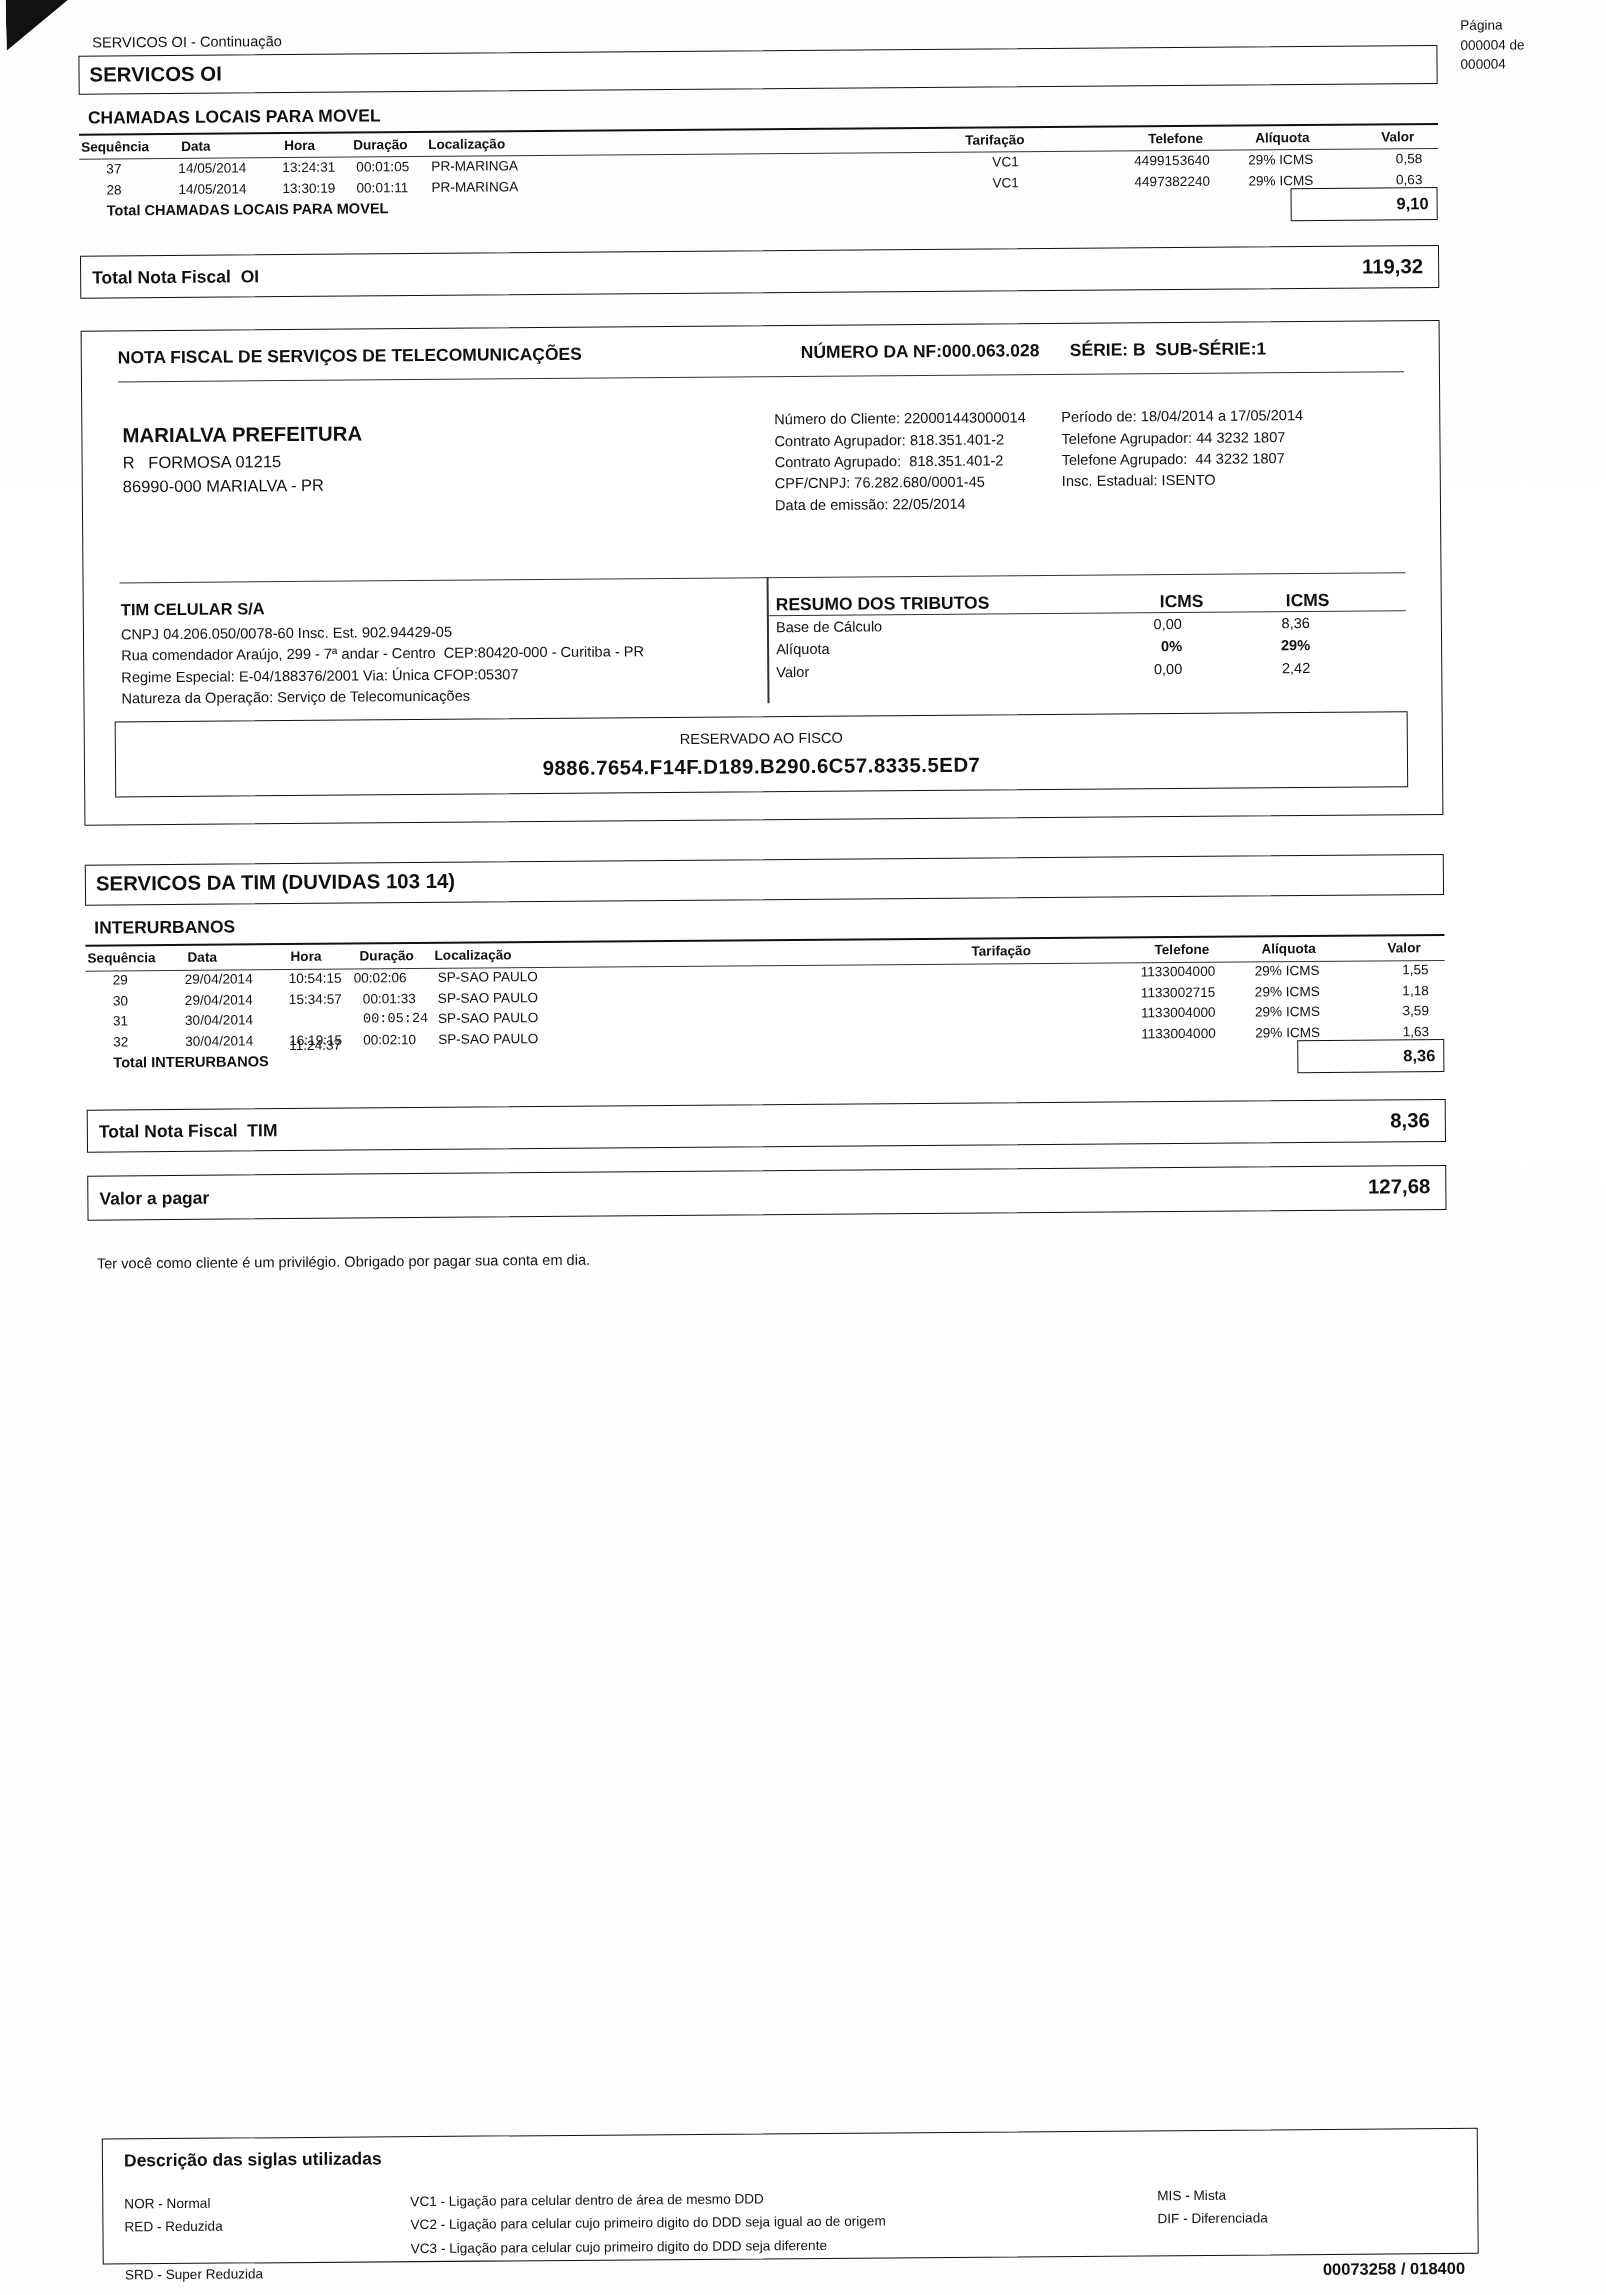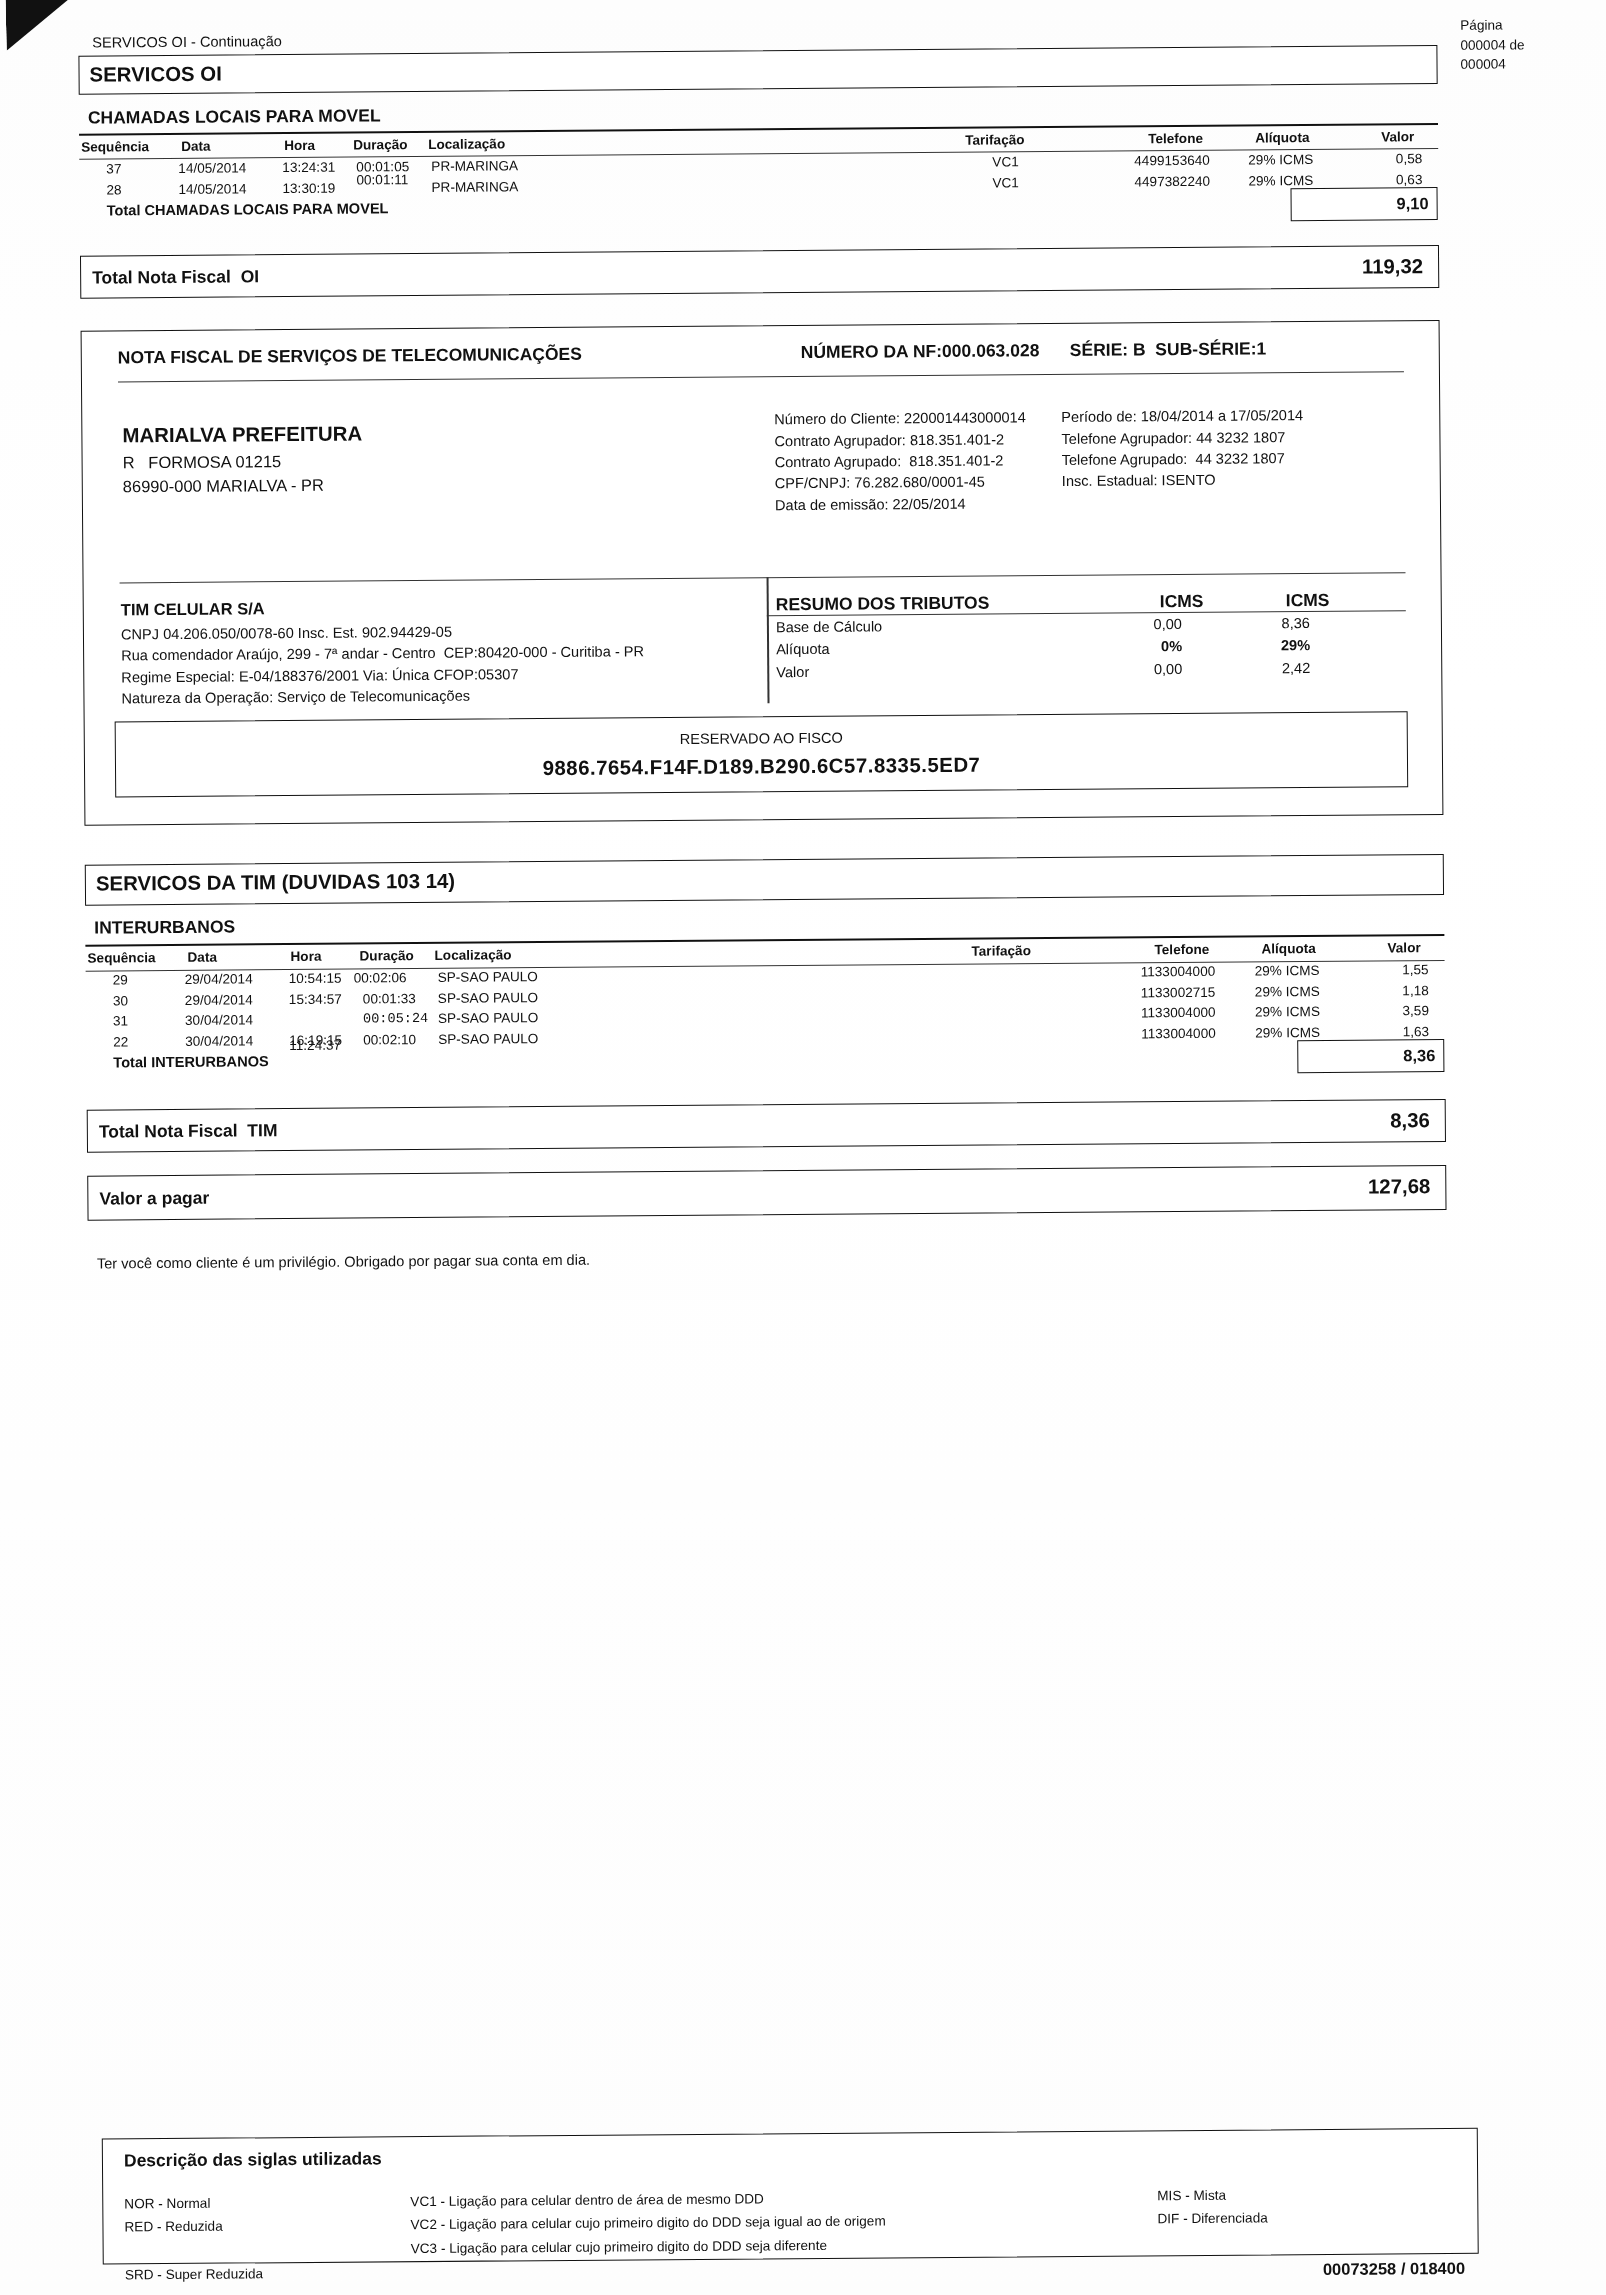--- a/index.html
+++ b/index.html
@@ -124,21 +124,21 @@
     <div class="t f11" style="left:355px; top:156px;">00:01:05</div>
     <div class="t f11" style="left:430px; top:156px;">PR-MARINGA</div>
     <div class="t f11" style="left:991px; top:156px;">VC1</div>
     <div class="t f11" style="left:1133px; top:156px;">4499153640</div>
     <div class="t f11" style="left:1247px; top:156px;">29% ICMS</div>
     <div class="t f11 r" style="left:1339px; top:156px; width:82px;">0,58</div>
 
     <div class="t f11" style="left:105px; top:177px;">28</div>
     <div class="t f11" style="left:177px; top:177px;">14/05/2014</div>
     <div class="t f11" style="left:281px; top:177px;">13:30:19</div>
-    <div class="t f11" style="left:355px; top:169px;text-align:right;">00:01:11</div>
+    <div class="t f11" style="left:355px; top:177px;text-align:right;">00:01:11</div>
     <div class="t f11" style="left:430px; top:177px;">PR-MARINGA</div>
     <div class="t f11" style="left:991px; top:177px;">VC1</div>
     <div class="t f11" style="left:1133px; top:177px;">4497382240</div>
     <div class="t f11" style="left:1247px; top:177px;">29% ICMS</div>
     <div class="t f11 r" style="left:1339px; top:177px; width:82px;">0,63</div>
 
     <div class="thin" style="left:1333px; top:194px; width:97px;"></div>
 
     <div class="t f12 b" style="left:105px; top:197px;">Total CHAMADAS LOCAIS PARA MOVEL</div>
     <div class="totbox" style="left:1289px; top:192px; width:147px; height:33px;"></div>
@@ -238,21 +238,21 @@
 
     <div class="t f11" style="left:105px; top:1008px;">31</div>
     <div class="t f11" style="left:177px; top:1008px;">30/04/2014</div>
     <div class="t f11" style="left:281px; top:1008px;margin-top:26px;">11:24:37</div>
     <div class="t f11" style="left:355px; top:1008px;font-family:Liberation Mono, monospace;">00:05:24</div>
     <div class="t f11" style="left:430px; top:1008px;">SP-SAO PAULO</div>
     <div class="t f11" style="left:1133px; top:1008px;">1133004000</div>
     <div class="t f11" style="left:1247px; top:1008px;">29% ICMS</div>
     <div class="t f11 r" style="left:1339px; top:1008px; width:82px;">3,59</div>
 
-    <div class="t f11" style="left:105px; top:1029px;">22</div>
+    <div class="t f11" style="left:105px; top:1029px;">32</div>
     <div class="t f11" style="left:177px; top:1029px;">30/04/2014</div>
     <div class="t f11" style="left:281px; top:1029px;">16:19:15</div>
     <div class="t f11" style="left:355px; top:1029px;">00:02:10</div>
     <div class="t f11" style="left:430px; top:1029px;">SP-SAO PAULO</div>
     <div class="t f11" style="left:1133px; top:1029px;">1133004000</div>
     <div class="t f11" style="left:1247px; top:1029px;">29% ICMS</div>
     <div class="t f11 r" style="left:1339px; top:1029px; width:82px;">1,63</div>
 
     <div class="thin" style="left:1333px; top:1046px; width:97px;"></div>
 

